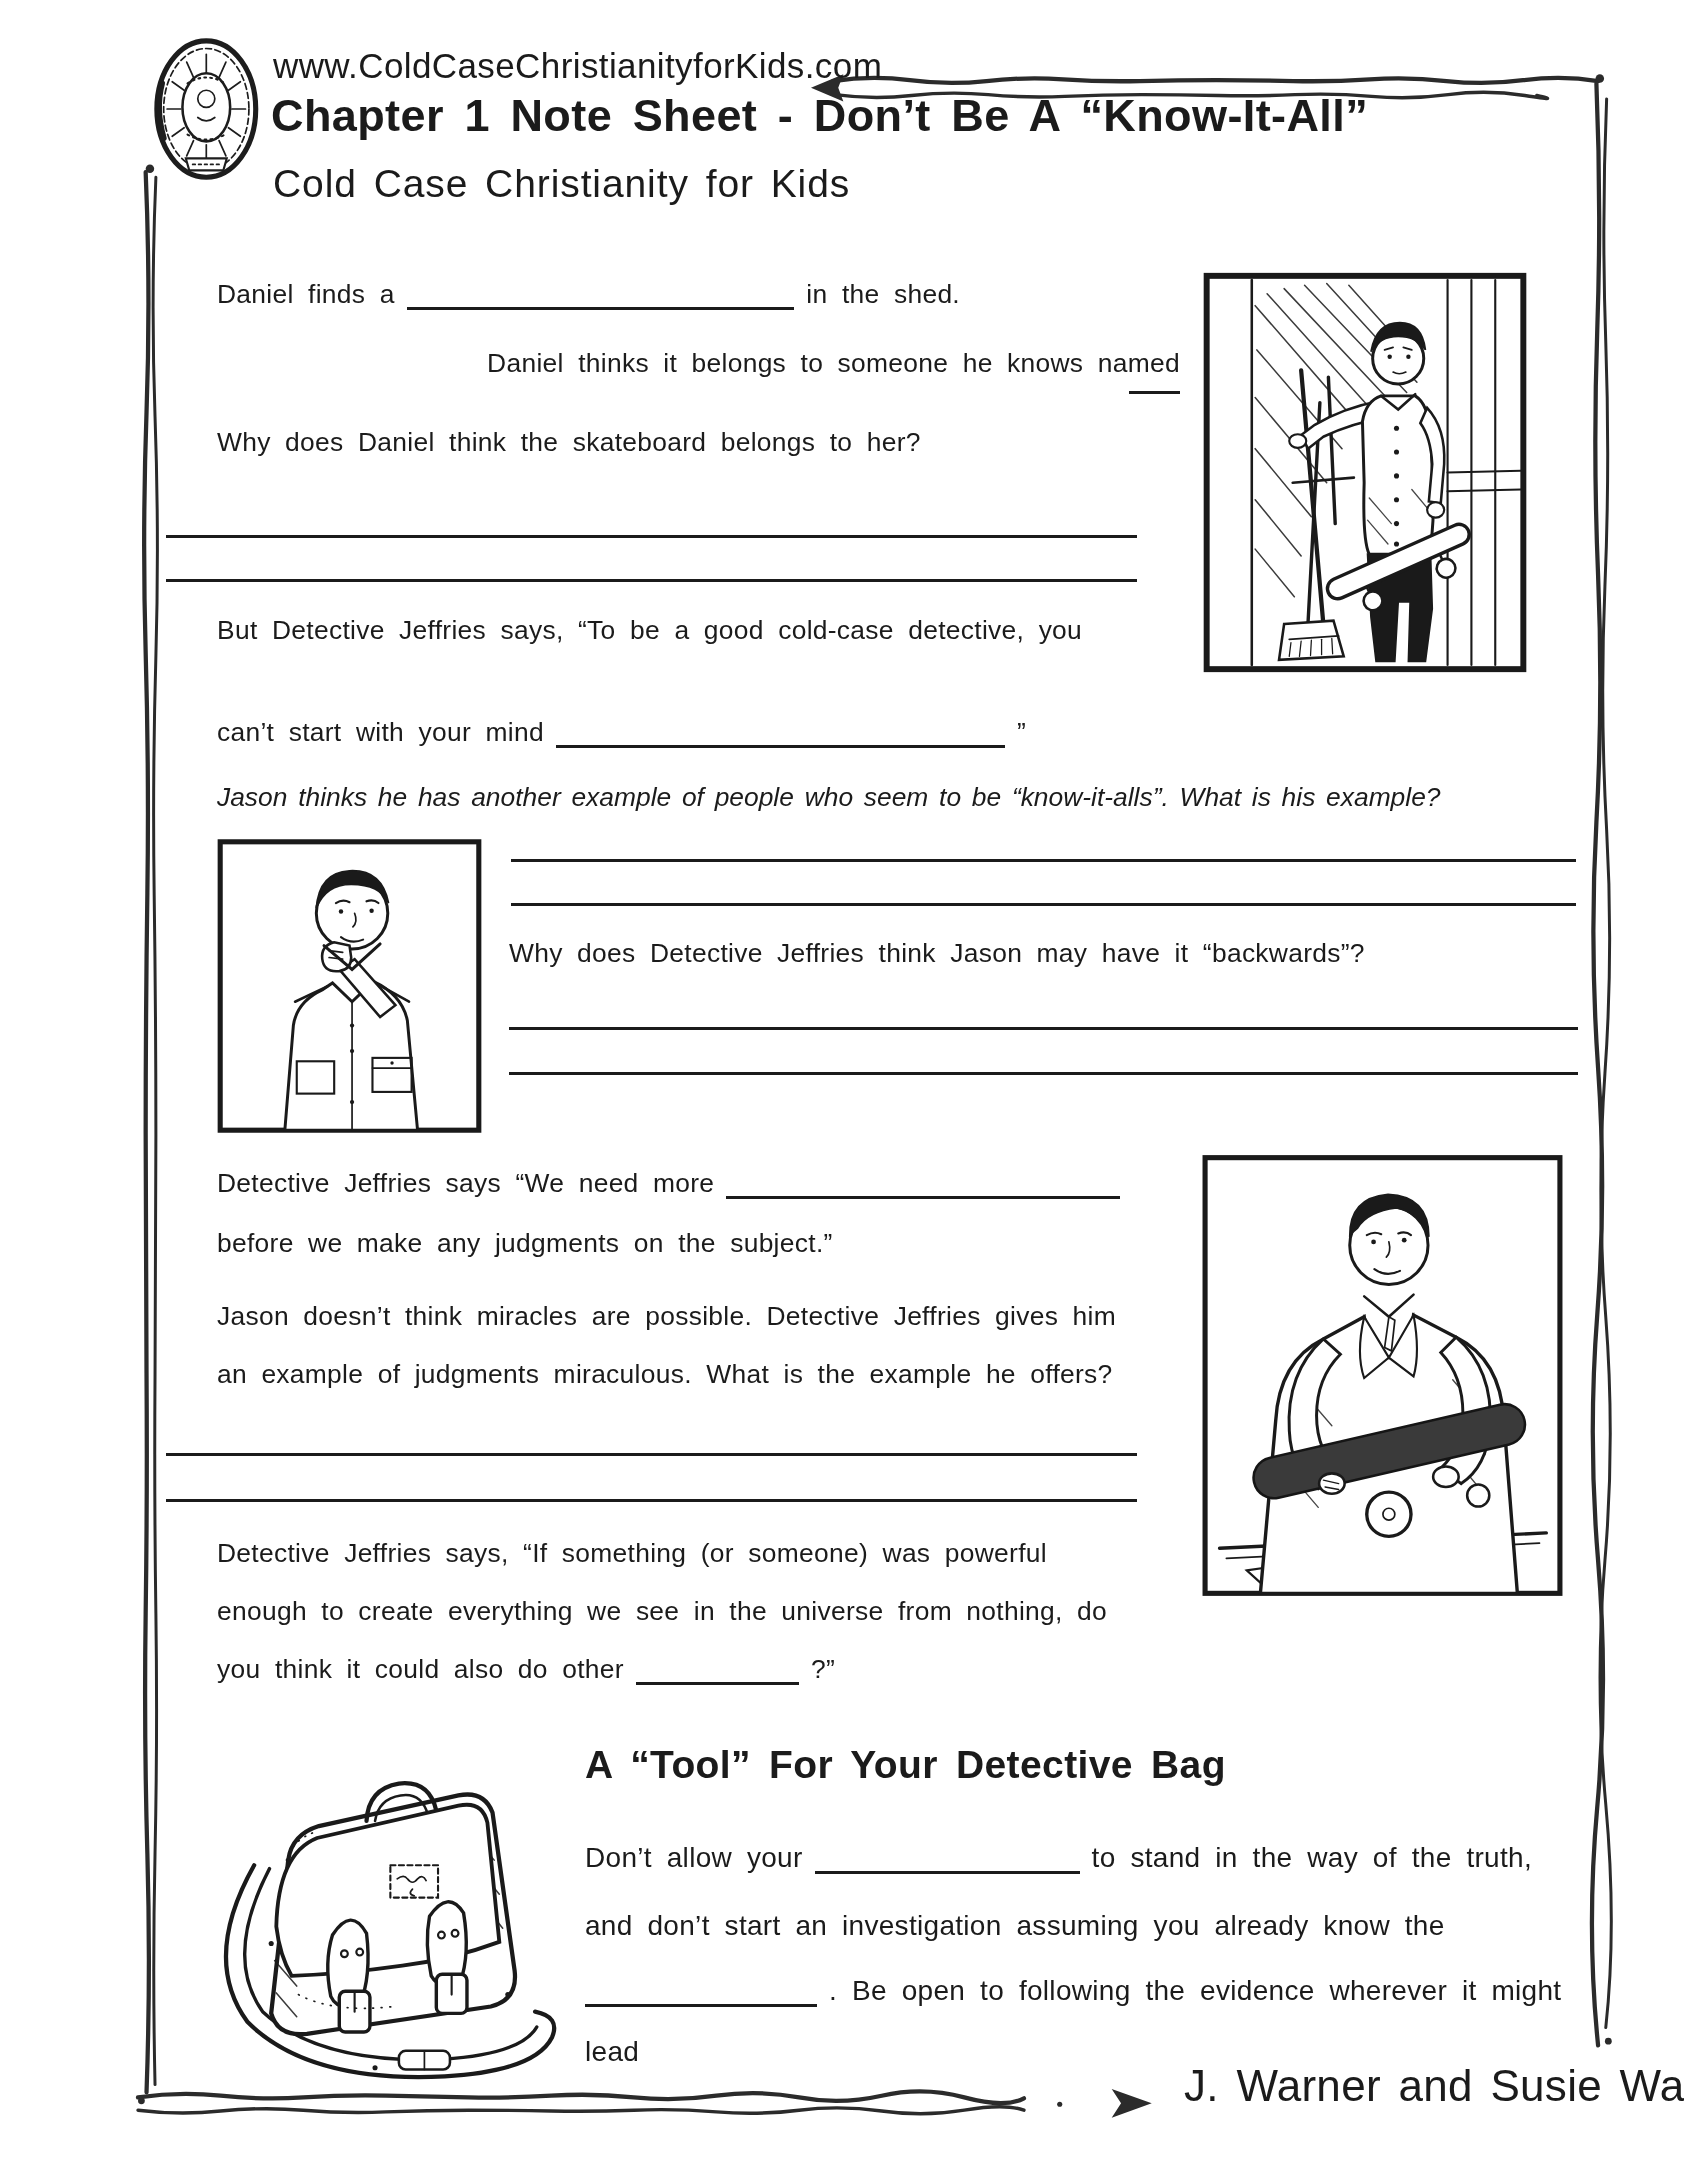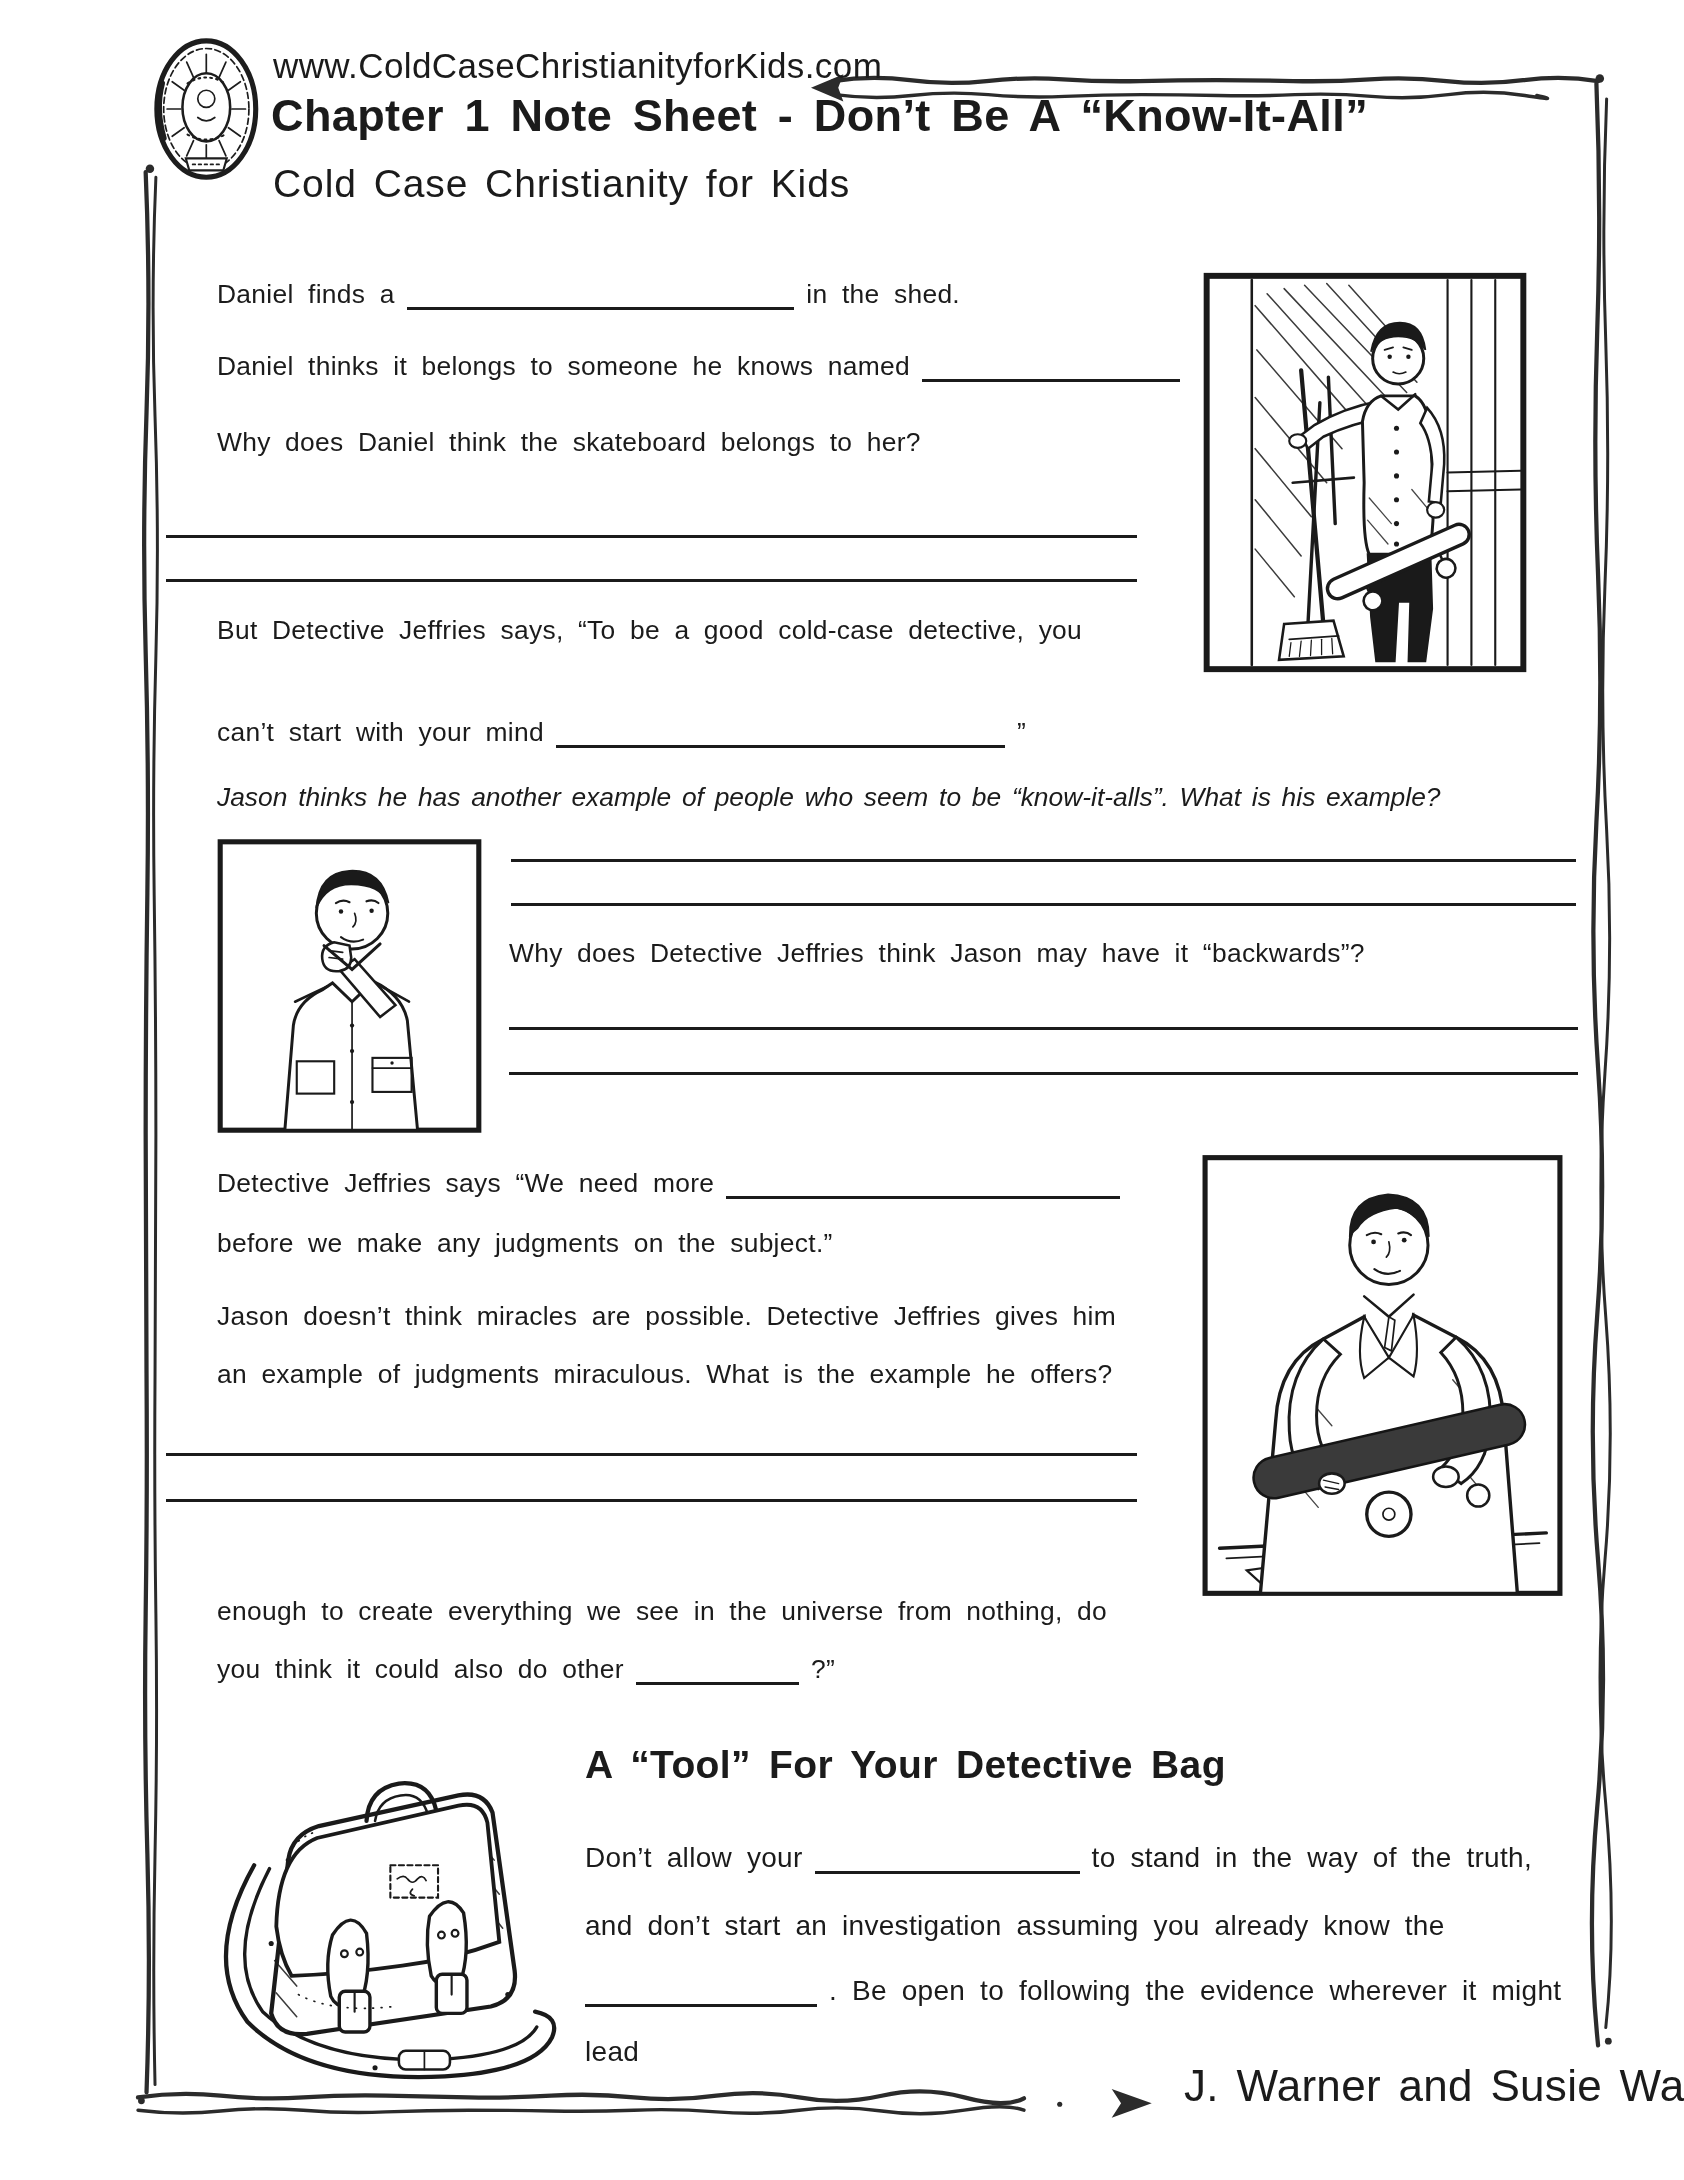--- a/index.html
+++ b/index.html
@@ -91,21 +91,21 @@
   <div class="url">www.ColdCaseChristianityforKids.com</div>
   <div class="title">Chapter 1 Note Sheet - Don’t Be A “Know-It-All”</div>
   <div class="subtitle">Cold Case Christianity for Kids</div>
 
   <div class="line" style="left:217px;top:276px;width:743px;">
     <span class="t">Daniel finds a</span>
     <span class="blank"></span>
     <span class="t">in the shed.</span>
   </div>
 
-  <div class="line" style="left:217px;top:348px;width:963px;">
+  <div class="line" style="left:217px;top:348px;width:963px;flex-direction:column;">
     <span class="t">Daniel thinks it belongs to someone he knows named</span>
     <span class="blank"></span>
   </div>
 
   <div class="line" style="left:217px;top:424px;">
     <span class="t">Why does Daniel think the skateboard belongs to her?</span>
   </div>
   <div class="rule" style="left:166px;top:535px;width:971px;"></div>
   <div class="rule" style="left:166px;top:579px;width:971px;"></div>
 
@@ -170,20 +170,23 @@
 
   <div class="line" style="left:217px;top:1298px;">
     <span class="t">Jason doesn’t think miracles are possible. Detective Jeffries gives him</span>
   </div>
   <div class="line" style="left:217px;top:1356px;">
     <span class="t">an example of judgments miraculous. What is the example he offers?</span>
   </div>
   <div class="rule" style="left:166px;top:1453px;width:971px;"></div>
   <div class="rule" style="left:166px;top:1499px;width:971px;"></div>
 
+  <div class="line" style="left:217px;top:1535px;">
+    <span class="t">Detective Jeffries says, “If something (or someone) was powerful</span>
+  </div>
   <div class="line" style="left:217px;top:1593px;">
     <span class="t">enough to create everything we see in the universe from nothing, do</span>
   </div>
   <div class="line" style="left:217px;top:1651px;width:618px;">
     <span class="t">you think it could also do other</span>
     <span class="blank"></span>
     <span class="t">?”</span>
   </div>
 
   <figure style="left:1199px;top:268px;" aria-label="boy holding a skateboard in a shed">

